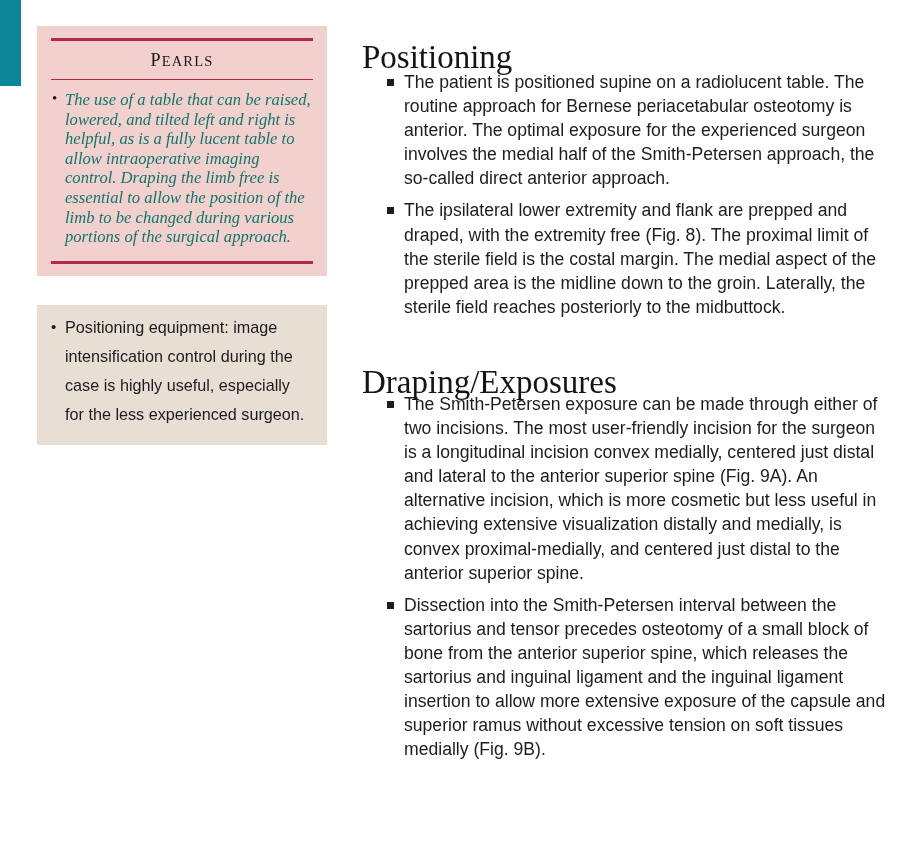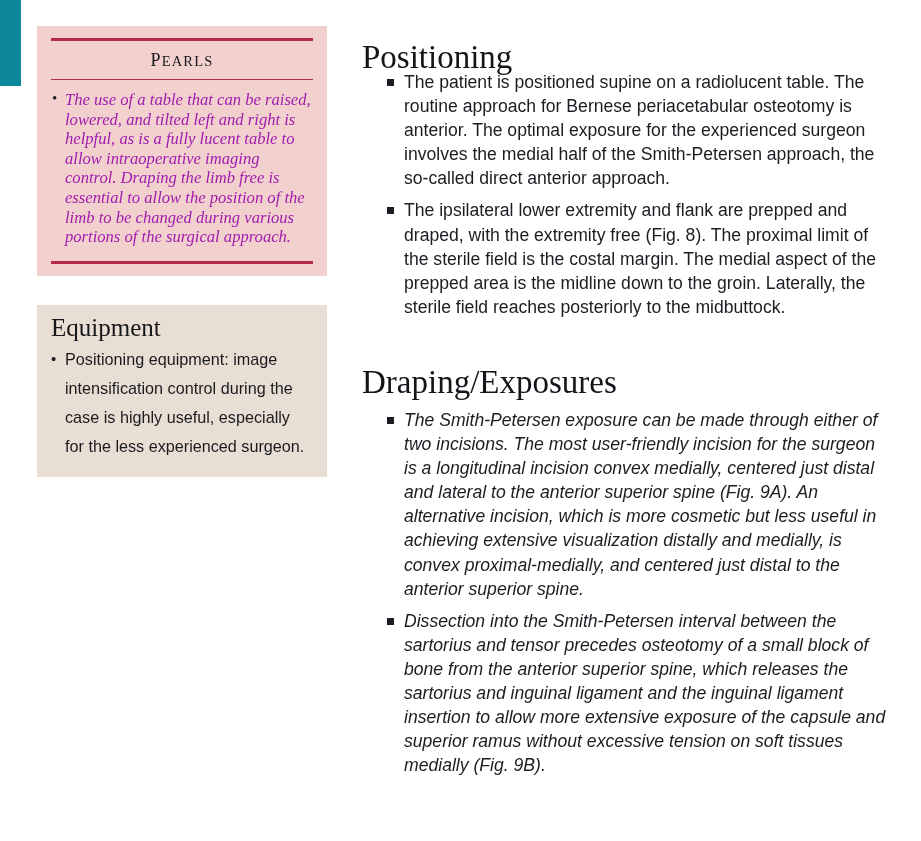--- a/index.html
+++ b/index.html
@@ -83,21 +83,21 @@
     padding: 0;
     list-style: none;
   }
   .pearls-list li {
     position: relative;
     padding-left: 14px;
     font-family: "Liberation Serif", serif;
     font-style: italic;
     font-size: 16.6px;
     line-height: 19.6px;
-    color: #a21caf;
+    color: #0f766e;
     margin-top: 10px;
   }
   .pearls-list li::before {
     content: "\2022";
     position: absolute;
     left: 1px;
     top: -1px;
     font-style: normal;
     font-size: 15px;
     color: #1b1b20;
@@ -174,24 +174,23 @@
     list-style: none;
   }
   #list-positioning {
     position: absolute;
     top: 62px;
     left: 16px;
     width: 519px;
   }
   #list-portals {
     position: absolute;
-    top: 400px;
+    top: 384px;
     left: 16px;
     width: 519px;
-    font-style: italic;
   }
   .bullet-list li {
     position: relative;
     padding-left: 18px;
     font-family: "Liberation Sans", sans-serif;
     font-size: 17.6px;
     line-height: 24.1px;
     color: #1c1c22;
     margin: 8px;
   }
@@ -218,21 +217,20 @@
       <div class="rule-thick"></div>
       <div class="pearls-title"><span class="cap">P</span><span class="sc">EARLS</span></div>
       <div class="rule-thin"></div>
       <ul class="pearls-list">
         <li>The use of a table that can be raised, lowered, and tilted left and right is helpful, as is a fully lucent table to allow intraoperative imaging control. Draping the limb free is essential to allow the position of the limb to be changed during various portions of the surgical approach.</li>
       </ul>
       <div class="pearls-bottom-rule"></div>
     </div>
 
     <div class="equip-box">
-      <h2 class="equip-title">Equipment</h2>
       <ul class="equip-list">
         <li>Positioning equipment: image intensification control during the case is highly useful, especially for the less experienced surgeon.</li>
       </ul>
     </div>
 
   </div>
 
   <div class="right-col">
 
     <h1 class="sec-heading" id="heading-positioning">Positioning</h1>

